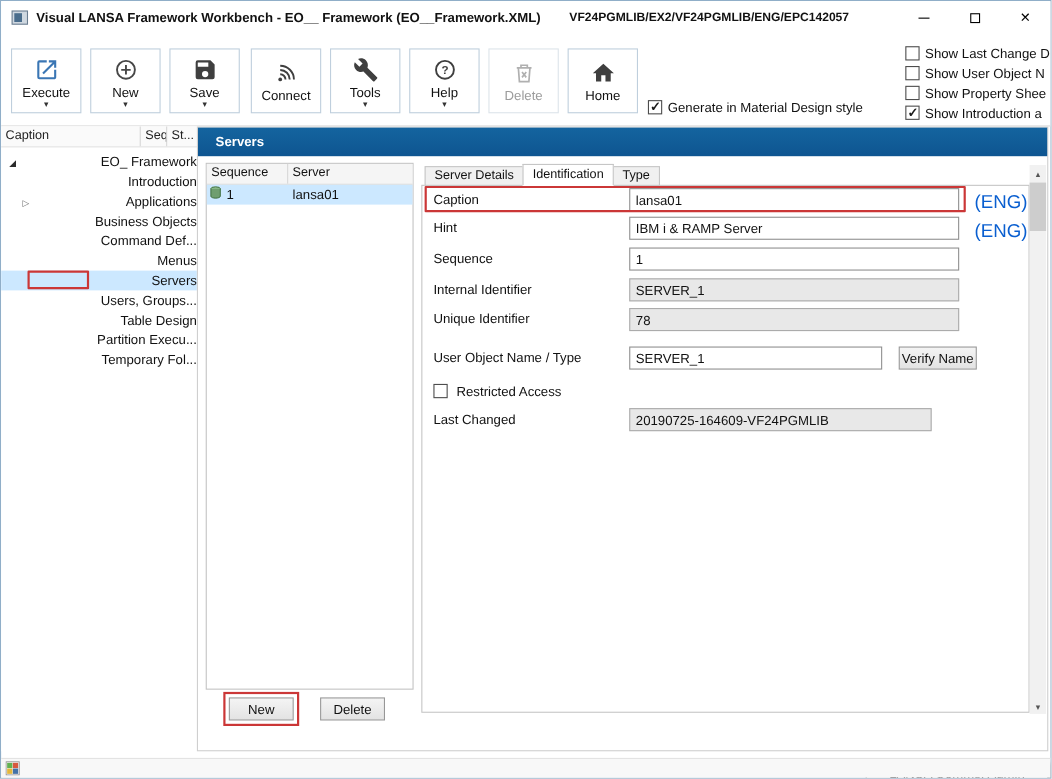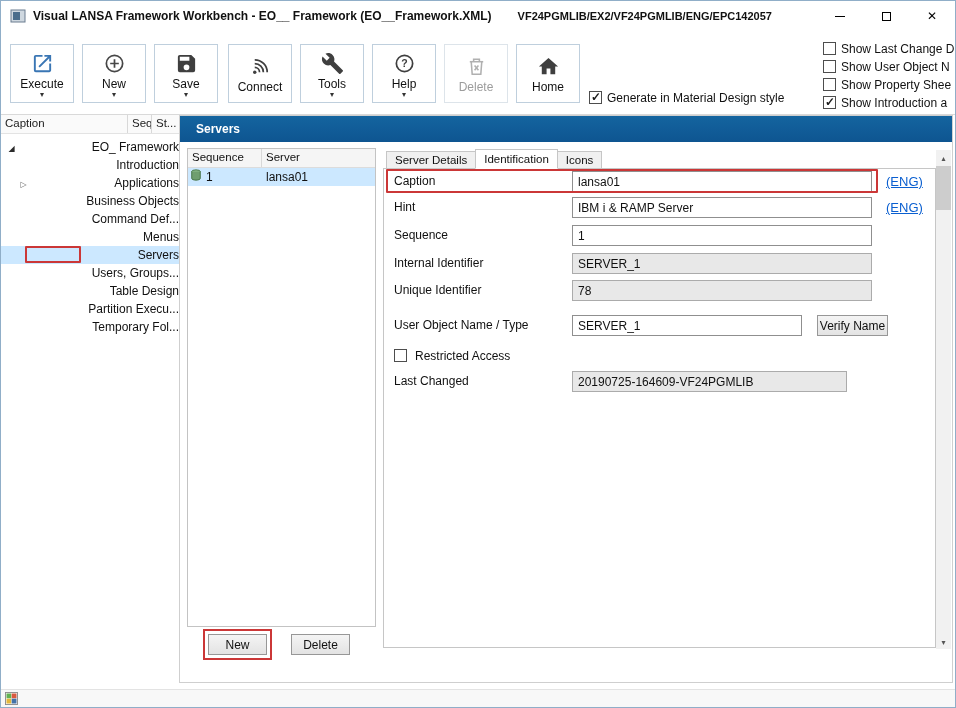--- a/index.html
+++ b/index.html
@@ -80,21 +80,21 @@
   .tab{height:18px;line-height:16px;padding:0 8px;background:#f0f0f0;border:1px solid #c6c6c6;margin-right:-1px;font-size:11.5px;cursor:pointer;white-space:nowrap;}
   .tab.active{height:20px;line-height:18px;background:#fff;border-bottom:1px solid #fff;z-index:4;position:relative;}
 
   .form-box{position:absolute;left:203px;top:52px;width:553px;height:480px;border:1px solid #c6c6c6;background:#fff;}
   .frow{position:absolute;left:0;width:100%;height:21px;}
   .flabel{position:absolute;left:10px;line-height:21px;white-space:nowrap;}
   .fctrl{position:absolute;left:188px;top:0;height:21px;width:300px;border:1px solid #8f8f8f;background:#fff;padding:0 5px;font-size:12px;font-family:"Liberation Sans",sans-serif;color:#111;}
   .fctrl.ro{background:#e8e8e8;border-color:#ababab;}
   .fctrl.short{width:230px;}
   .fctrl.mid{width:275px;}
-  .eng{position:absolute;left:502px;top:3px;color:#0a5fd0;text-decoration:underline;font-size:13px;cursor:pointer;}
+  .eng{position:absolute;left:502px;top:3px;color:#0a5fd0;font-size:17px;cursor:pointer;}
   .btn-verify{position:absolute;left:433px;top:0;width:71px;height:21px;}
   .cb-form{position:absolute;left:10px;top:3px;}
   .cb-form-label{position:absolute;left:31px;line-height:21px;}
 
   
   .scroll{position:absolute;left:756px;top:34px;width:15px;height:499px;background:#f1f1f1;}
   .scroll .arr{position:absolute;left:0;width:15px;height:15px;text-align:center;line-height:15px;cursor:pointer;}
   .arr-up{top:0;}
   .arr-up::before{content:"\25B4";font-size:8px;color:#555;}
   .arr-dn{bottom:0;}
@@ -299,21 +299,21 @@
         <span class="lr-server">lansa01</span>
       </div>
     </div>
 
     <button class="btn btn-new">New</button>
     <button class="btn btn-delete">Delete</button>
 
     <div class="tabs">
       <div class="tab">Server Details</div>
       <div class="tab active">Identification</div>
-      <div class="tab">Icons</div>
+      <div class="tab">Type</div>
     </div>
 
     <div class="form-box">
       <div class="frow" style="top:2px">
         <span class="annot annot-caption"></span>
         <span class="flabel">Caption</span>
         <input class="fctrl" value="lansa01" style="">
         <a class="eng">(ENG)</a>
       </div>
       <div class="frow" style="top:28px">

